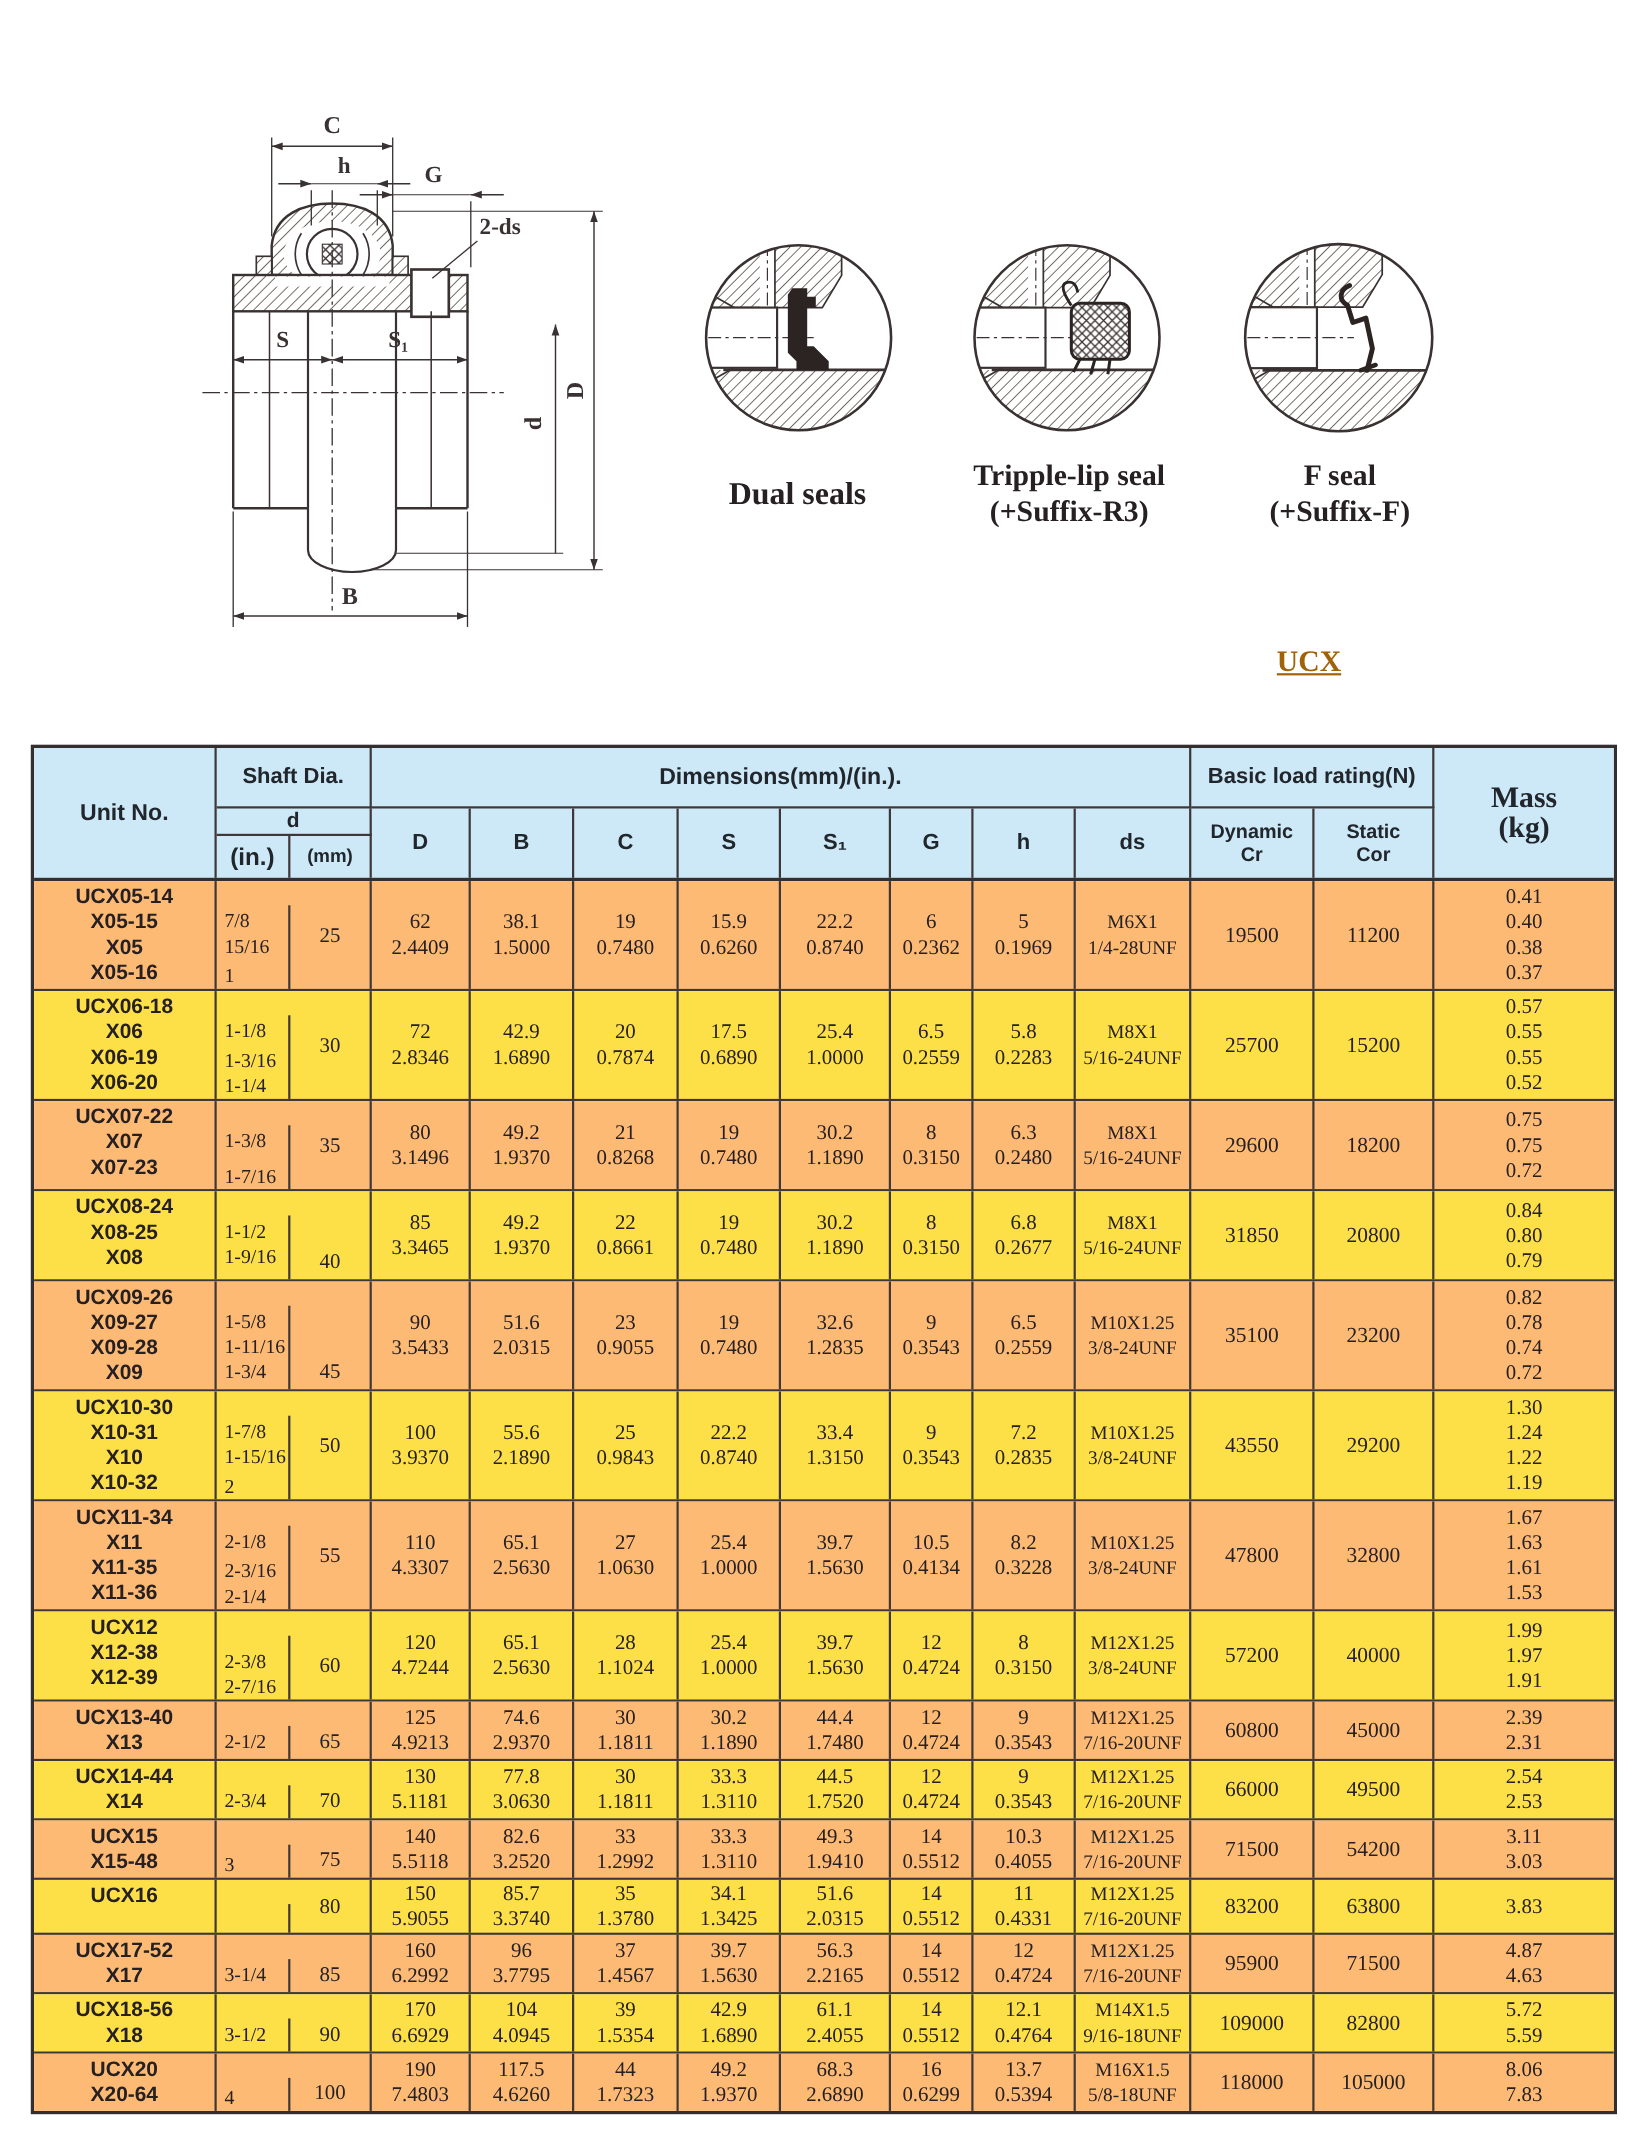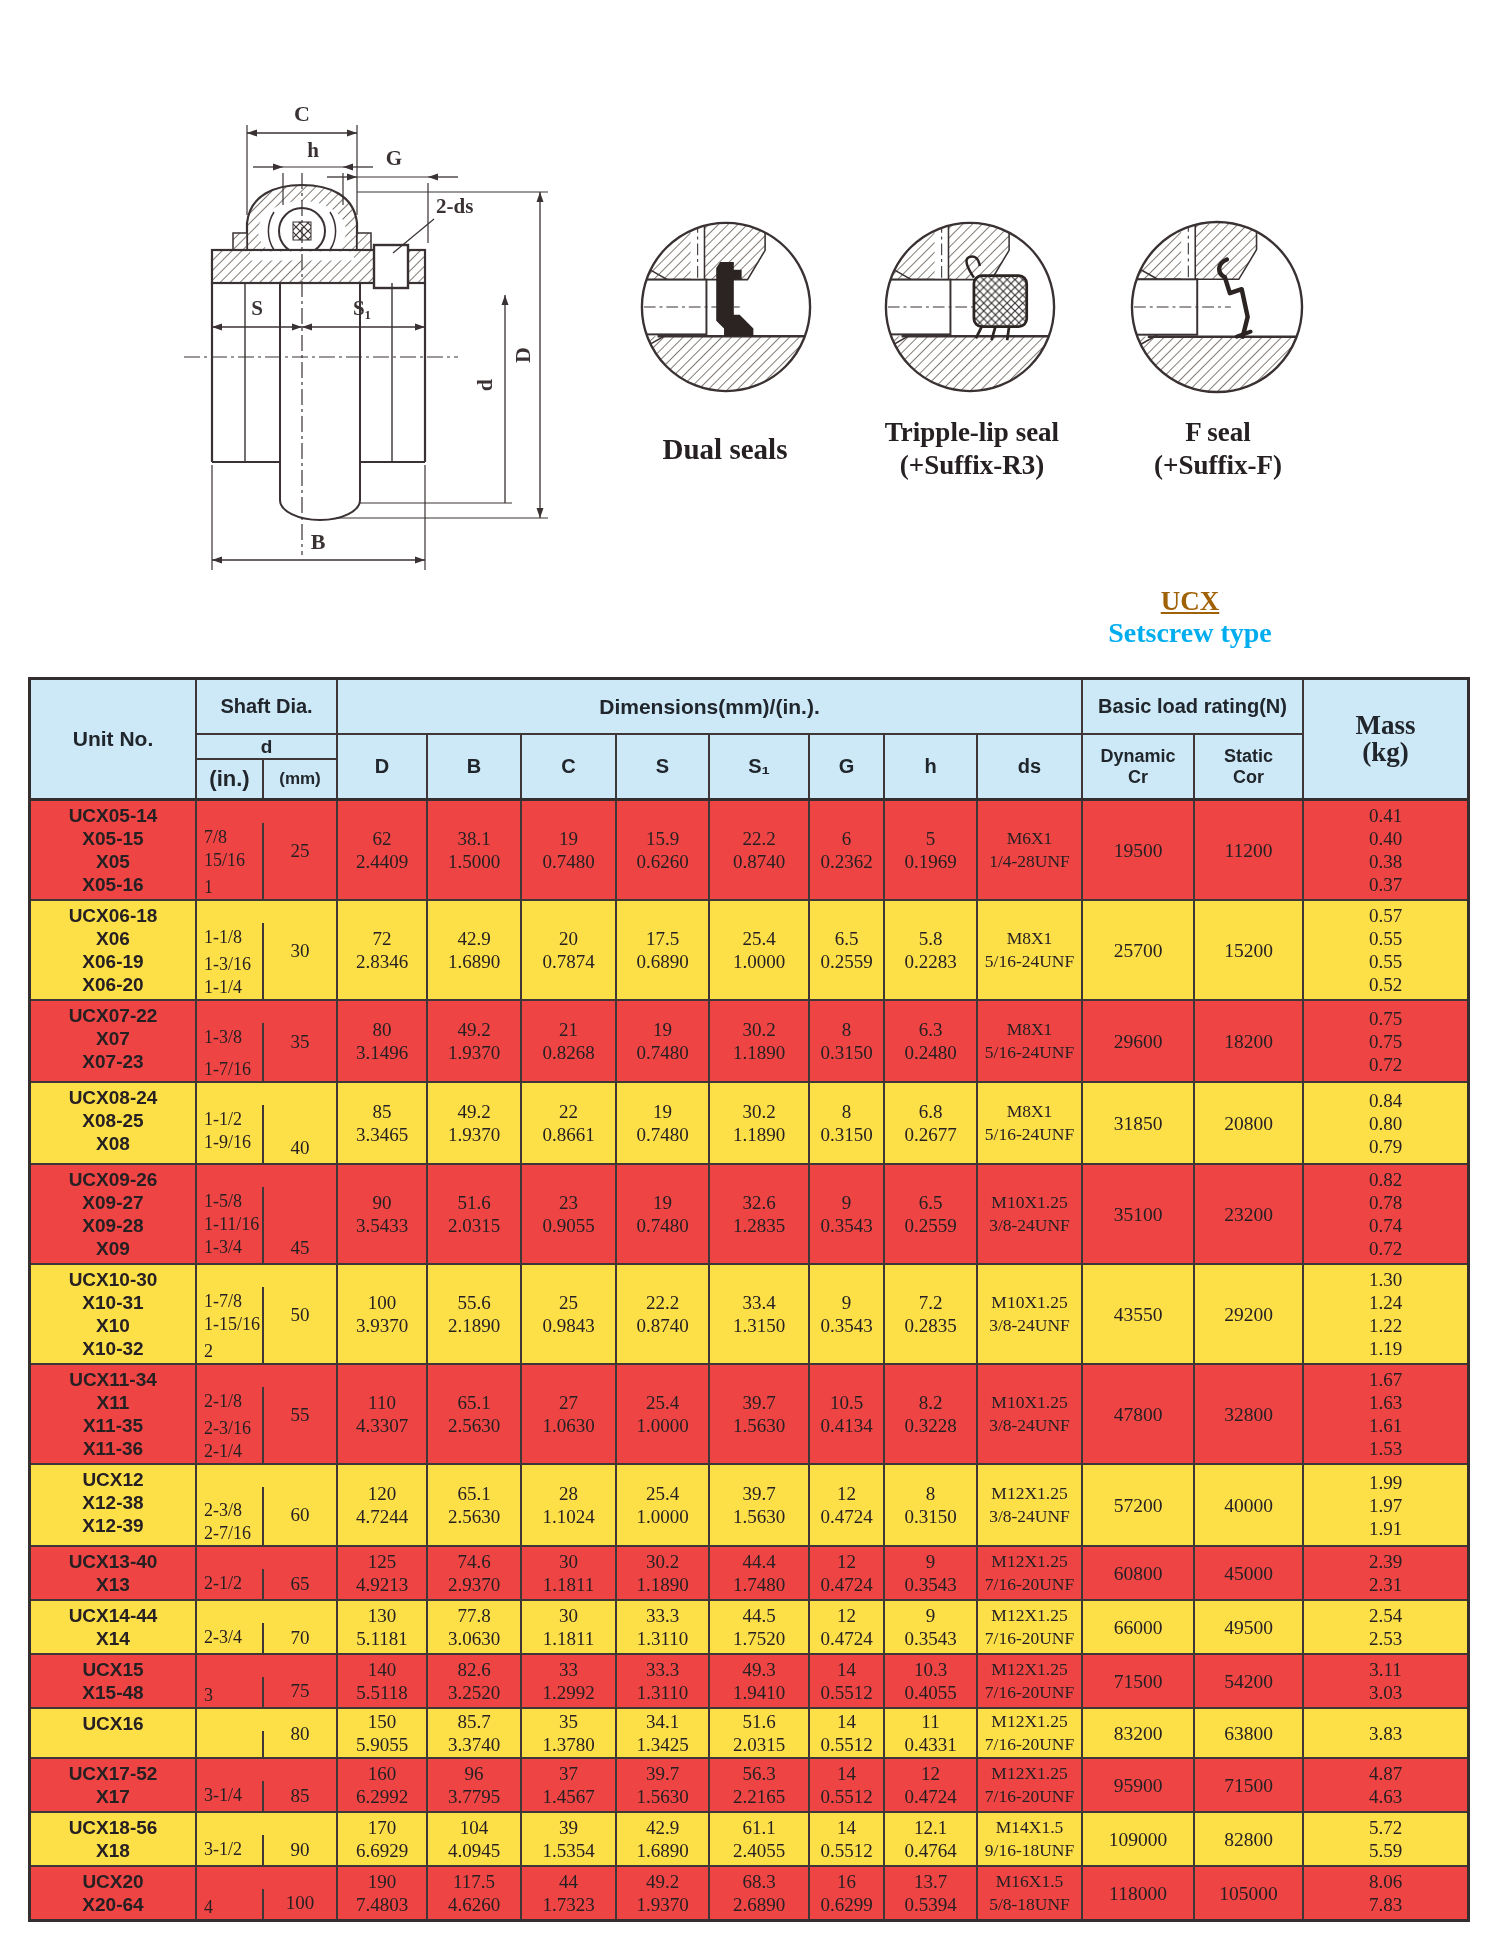--- a/index.html
+++ b/index.html
@@ -30,21 +30,21 @@
   .h-shaft{grid-column:2/4;grid-row:1;font-size:20px;}
   .h-d{grid-column:2/4;grid-row:2;font-size:19px;}
   .h-in{grid-column:2;grid-row:3;font-size:22px;}
   .h-mm{grid-column:3;grid-row:3;font-size:17px;}
   .h-dims{grid-column:4/12;grid-row:1;font-size:21px;}
   .h-dl{grid-row:2/4;font-size:20px;}
   .h-load{grid-column:12/14;grid-row:1;font-size:20px;}
   .h-two{grid-row:2/4;font-size:18px;line-height:21px;}
   .h-mass{grid-column:14;grid-row:1/4;font-size:27px;line-height:27px;font-family:Liberation Serif, serif;}
 
-  .trow{background:#ef4444;border-bottom:2px solid #3f3737;font-size:19px;}
+  .trow{background:#fdba74;border-bottom:2px solid #3f3737;font-size:19px;}
   .trow.shade{background:#fde047;}
   .trow:last-child{border-bottom:none;}
   .cell{box-sizing:border-box;border-right:2px solid #3f3737;display:flex;flex-direction:column;
         justify-content:center;align-items:center;text-align:center;overflow:hidden;}
   .cell:last-child{border-right:none;}
   .ln{height:23px;line-height:23px;white-space:nowrap;}
   .unit{font-family:"Liberation Sans",sans-serif;font-weight:bold;font-size:19px;
         justify-content:flex-start;padding-top:3px;}
   .incol{align-items:flex-start;justify-content:flex-start;text-align:left;
          padding:3px 0 0 7px;font-size:18px;margin-top:22px;}
@@ -222,21 +222,20 @@
   <div class="l2">Tripple-lip seal</div>
   <div class="l2">(+Suffix-R3)</div>
 </div>
 <div class="cap" style="left:1102px;top:416px;width:232px">
   <div class="l2">F seal</div>
   <div class="l2">(+Suffix-F)</div>
 </div>
 
 <div class="brand" style="left:1010px;top:586px;width:360px">
   <div class="b1" id="brand1" style="color: #a16207; text-decoration: underline;">UCX</div>
-  <div class="b2" id="brand2" style="color: rgb(0, 173, 238);">Setscrew type</div>
 </div>
 
 <div class="table-wrap">
   <div class="thead">
     <div class="hc h-unit br">Unit No.</div>
     <div class="hc h-shaft br bb">Shaft Dia.</div>
     <div class="hc h-d br bb">d</div>
     <div class="hc h-in br">(in.)</div>
     <div class="hc h-mm br">(mm)</div>
     <div class="hc h-dims br bb">Dimensions(mm)/(in.).</div>

